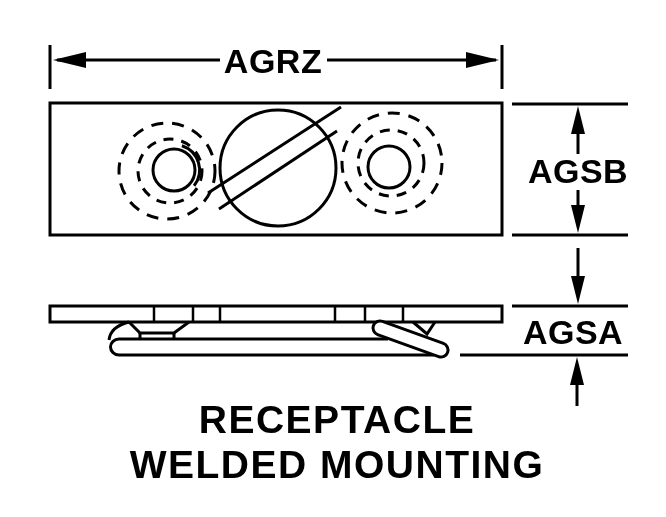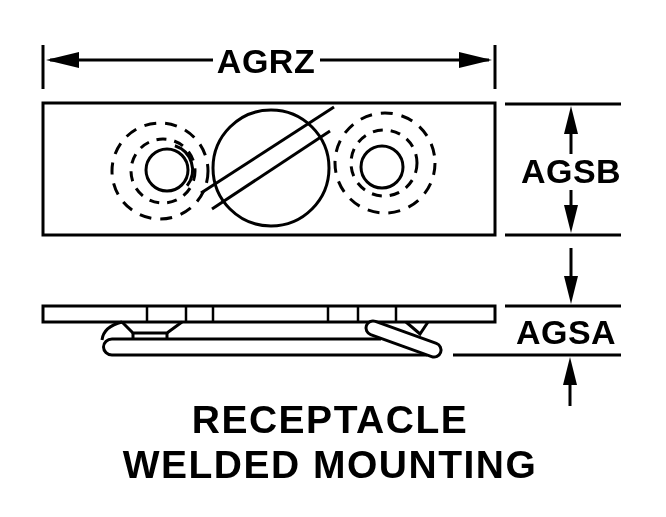--- a/index.html
+++ b/index.html
@@ -7,20 +7,21 @@
     padding: 0;
     width: 666px;
     height: 517px;
     overflow: hidden;
     font-family: "Liberation Sans", sans-serif;
   }
   .drawing-stage {
     position: relative;
     width: 660px;
     height: 517px;
+    margin-left: 7px;
   }
   svg text {
     font-family: "Liberation Sans", sans-serif;
     font-weight: bold;
     fill: currentColor;
   }
   .dim-label {
     font-size: 34px;
     letter-spacing: 0.5px;
   }

